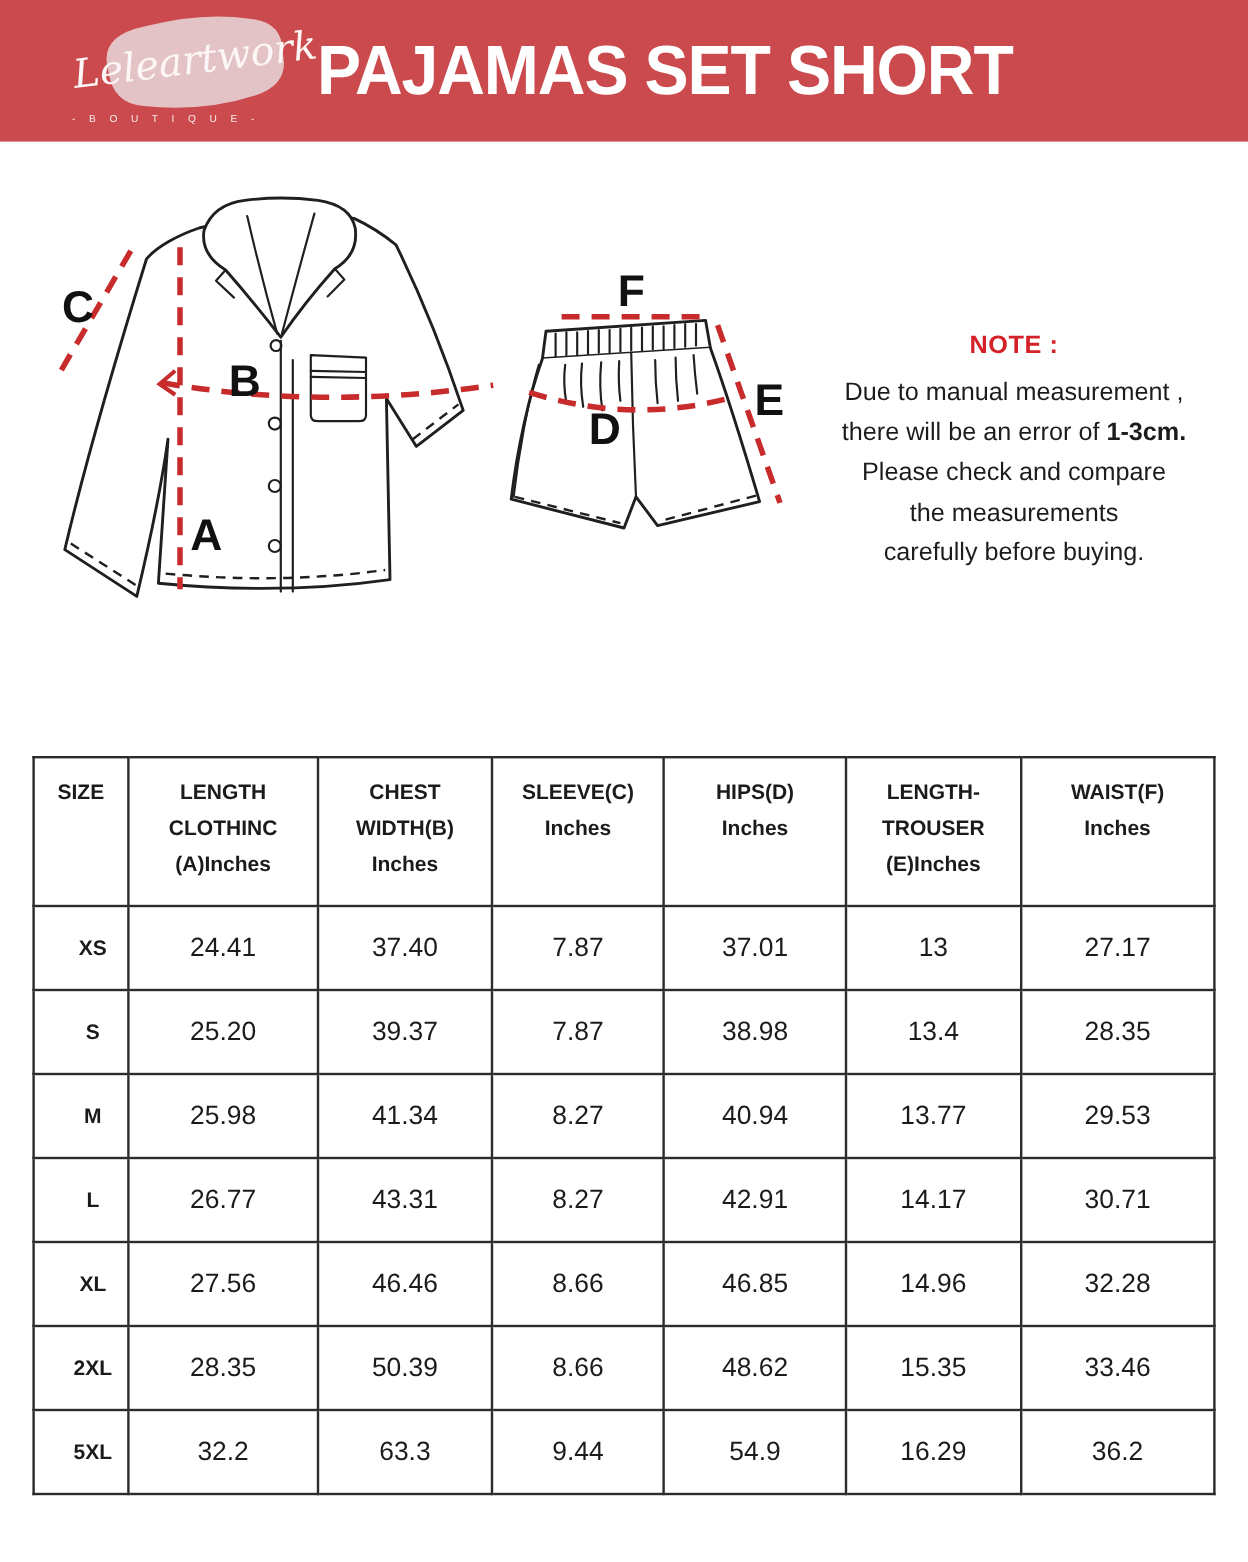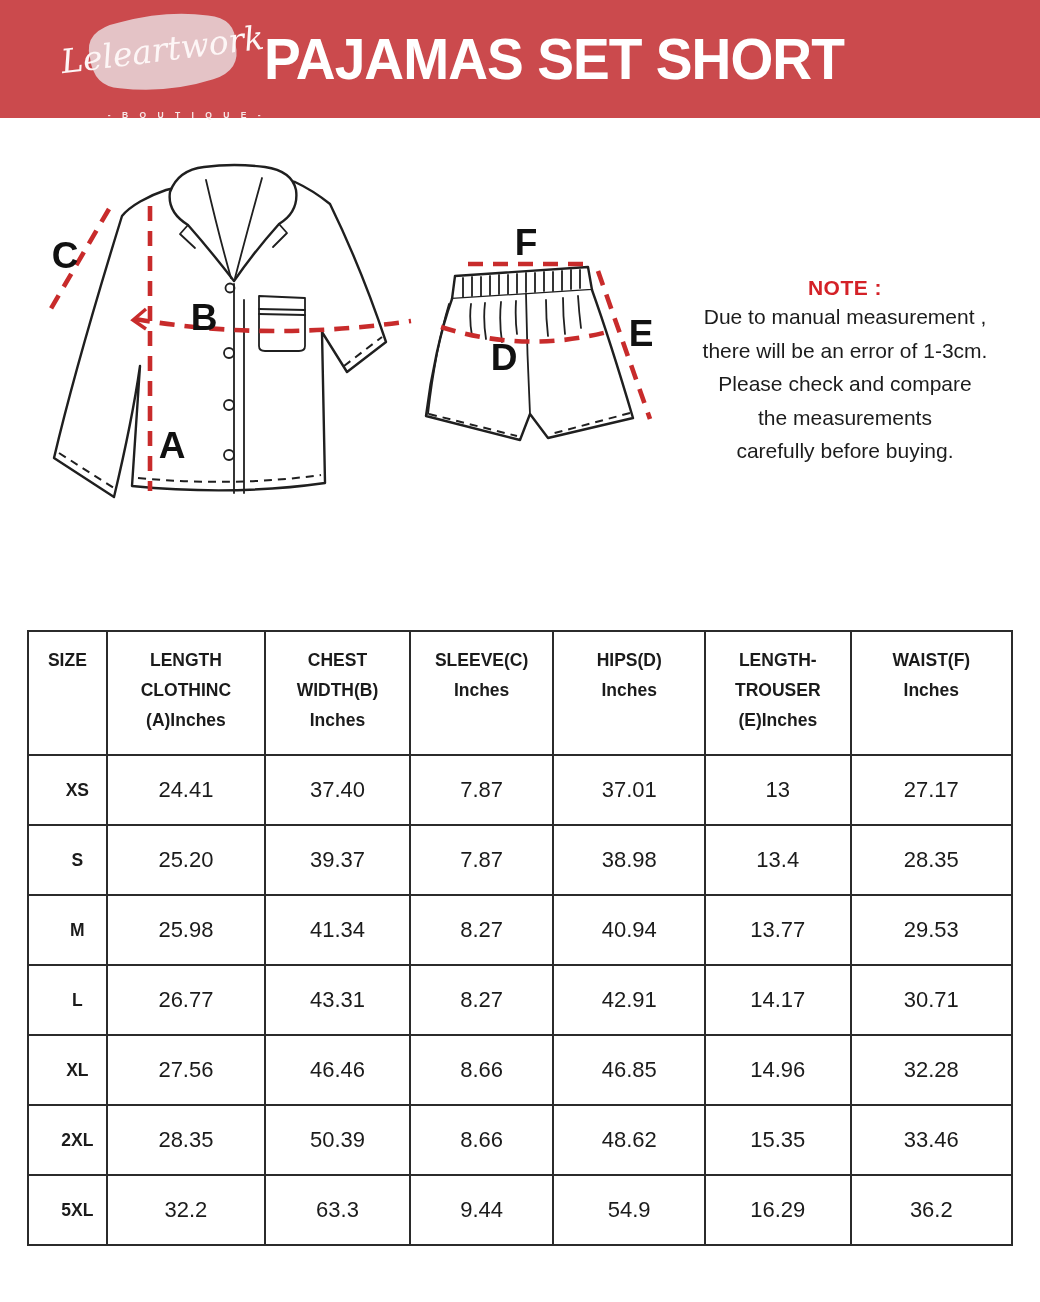--- a/index.html
+++ b/index.html
@@ -12,45 +12,45 @@
   
   .banner { position:absolute; left:0; top:0; width:1040px; height:118px; background:#cb4a4d; }
   .logo { position:absolute; left:60px; top:8px; width:205px; height:104px; }
   .logo svg { position:absolute; left:0; top:0; }
   .logo-script {
     position:absolute; left:0; top:22px; width:205px; text-align:center;
     font-family:"DejaVu Serif", serif; font-style:italic; font-weight:400;
     font-size:33px; color:#fdf6f6; transform:rotate(-7deg);
   }
   .logo-sub {
-    position:absolute; left:0; top:102px; width:205px; text-align:right;
-    font-size:8.5px; letter-spacing:4.5px; color:#f6e8e8; font-weight:bold;
+    position:absolute; left:0; top:86px; width:205px; text-align:left;
+    font-size:8.5px; letter-spacing:4.5px; color:#f6e8e8; font-weight:normal;
   }
   .title {
     position:absolute; left:270px; top:16px; width:568px; height:84px;
     display:flex; align-items:center; justify-content:center;
     font-size:58px; font-weight:bold; color:#ffffff; letter-spacing:-1px;
     transform:scaleX(0.95); transform-origin:center; white-space:nowrap;
   }
 
   
   .shirt-svg  { position:absolute; left:38px;  top:160px; }
   .shorts-svg { position:absolute; left:413px; top:224px; }
   .garment { stroke:#1f1f1f; stroke-width:2.4; fill:#ffffff; stroke-linejoin:round; stroke-linecap:round; }
   .detail  { stroke:#1f1f1f; stroke-width:1.8; fill:none; stroke-linejoin:round; stroke-linecap:round; }
   .stitch  { stroke:#1f1f1f; stroke-width:2;   fill:none; stroke-dasharray:8 6; }
   .redline { stroke:#c82b2b; stroke-width:4.6; fill:none; stroke-dasharray:15 10; }
   .redarrow{ stroke:#c82b2b; stroke-width:3.4; fill:none; }
   .meas-label { font-family:"Liberation Sans", sans-serif; font-size:37px; font-weight:bold; fill:#111111; text-anchor:middle; }
 
   
   .note { position:absolute; left:672px; top:276px; width:346px; text-align:center; }
-  .note-heading { color:#d42127; font-weight:bold; font-size:21px; letter-spacing:0.5px; }
+  .note-heading { color:#d42127; font-weight:bold; font-size:21px; margin-bottom:10px; letter-spacing:0.5px; }
   .note-line { color:#1c1c1c; font-size:21px; line-height:33.5px; white-space:nowrap; }
-  .note-bold { font-weight:normal; }
+  .note-bold { font-weight:bold; }
 
   
   .size-table {
     position:absolute; left:27px; top:630px; width:986px; height:616px;
     border-collapse:collapse; table-layout:fixed; background:#ffffff;
   }
   .size-table th, .size-table td {
     border:2px solid #2b2b2b; text-align:center; color:#1b1b1b;
   }
   .size-table thead tr { height:124px; }

